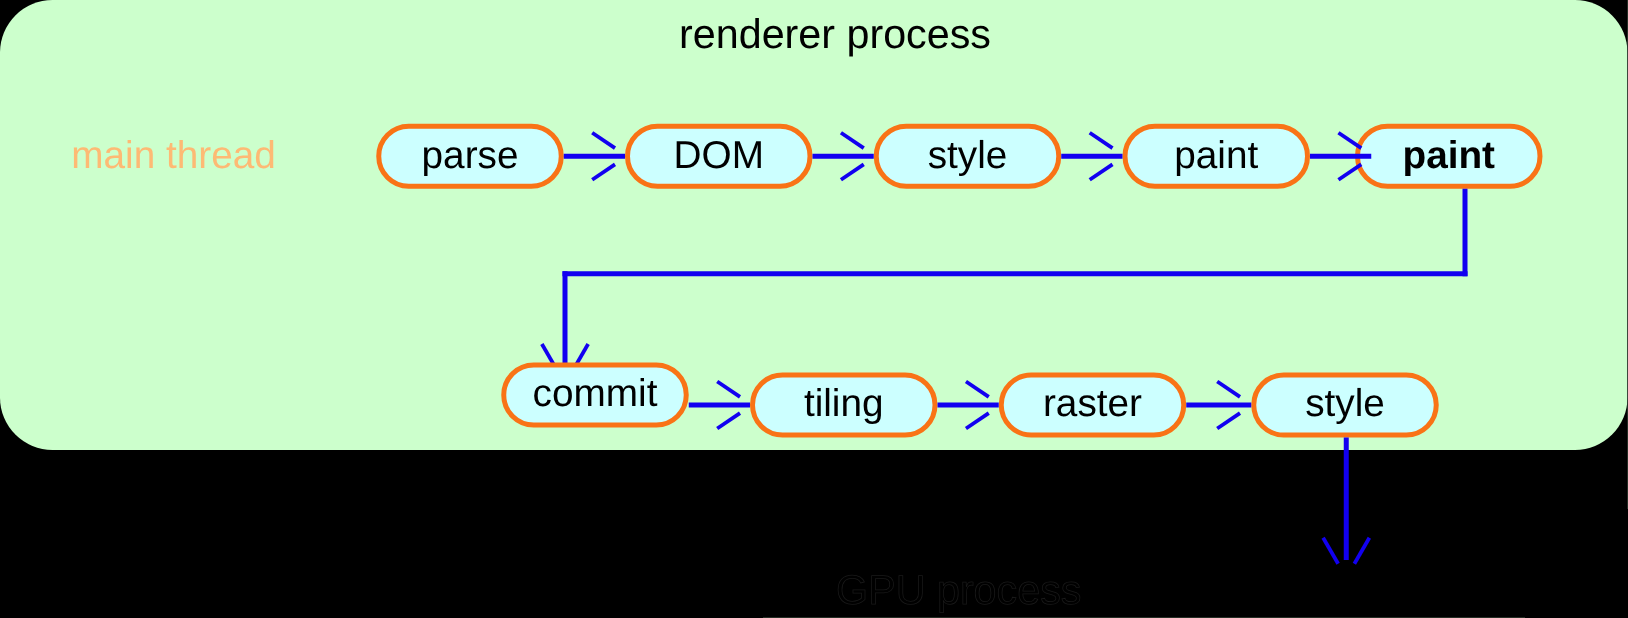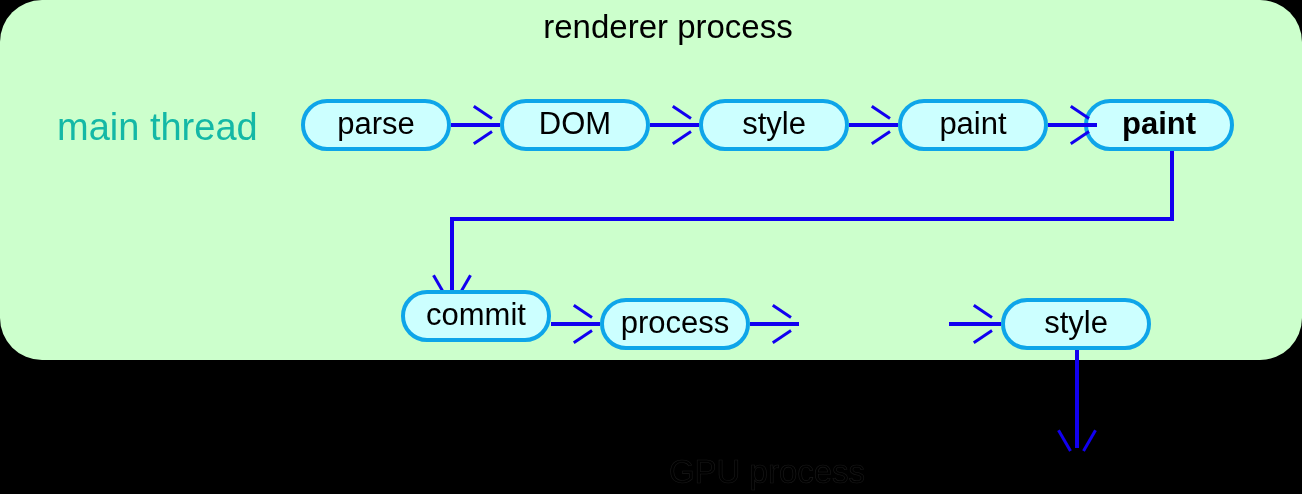--- a/index.html
+++ b/index.html
@@ -29,34 +29,34 @@
     left: 0;
     top: 8px;
     width: 1336px;
     text-align: center;
     font-size: 33px;
     color: #000000;
     white-space: nowrap;
   }
   .thread-label {
     position: absolute;
-    font-size: 38px;
-    color: #14b8a6;
+    font-size: 31px;
+    color: #fdba74;
     white-space: nowrap;
     line-height: 1;
   }
   #label-main-thread { left: 57px; top: 108px; }
   #label-compositor-thread { left: 57px; top: 307px; }
 
   .node {
     position: absolute;
     box-sizing: border-box;
     height: 52px;
     background: #ccffff;
-    border: 4px solid #0ea5e9;
+    border: 4px solid #f97316;
     border-radius: 26px;
     display: flex;
     align-items: center;
     justify-content: center;
     font-size: 31px;
     color: #000000;
     white-space: nowrap;
     line-height: 1;
   }
   .node span { position: relative; top: -2px; }
@@ -163,23 +163,26 @@
   <div class="edge-line edge-v" style="left:1170px; top:151px; height:70px;"></div>
   <div class="edge-line edge-h" style="left:450px; top:217px; width:724px;"></div>
   <div class="edge-line edge-v" style="left:450px; top:217px; height:75px;"></div>
   <div class="arrow-v-down" style="left:441px; top:272px;"></div>
 
   <div class="node" style="left:401px; top:290px; width:150px;">
     <span>commit</span>
   </div>
 
   <div class="node" style="left:600px; top:298px; width:150px;">
-    <span>process</span>
-  </div>
-
+    <span>tiling</span>
+  </div>
+
+  <div class="node" style="left:799px; top:298px; width:150px;">
+    <span>raster</span>
+  </div>
 
   <div class="node" style="left:1001px; top:298px; width:150px;">
     <span>style</span>
   </div>
 
   <div class="edge-line edge-h" style="left:551px; top:322px; width:49px;"></div>
   <div class="arrow-v-right" style="left:570px; top:313px;"></div>
 
   <div class="edge-line edge-h" style="left:750px; top:322px; width:49px;"></div>
   <div class="arrow-v-right" style="left:769px; top:313px;"></div>

